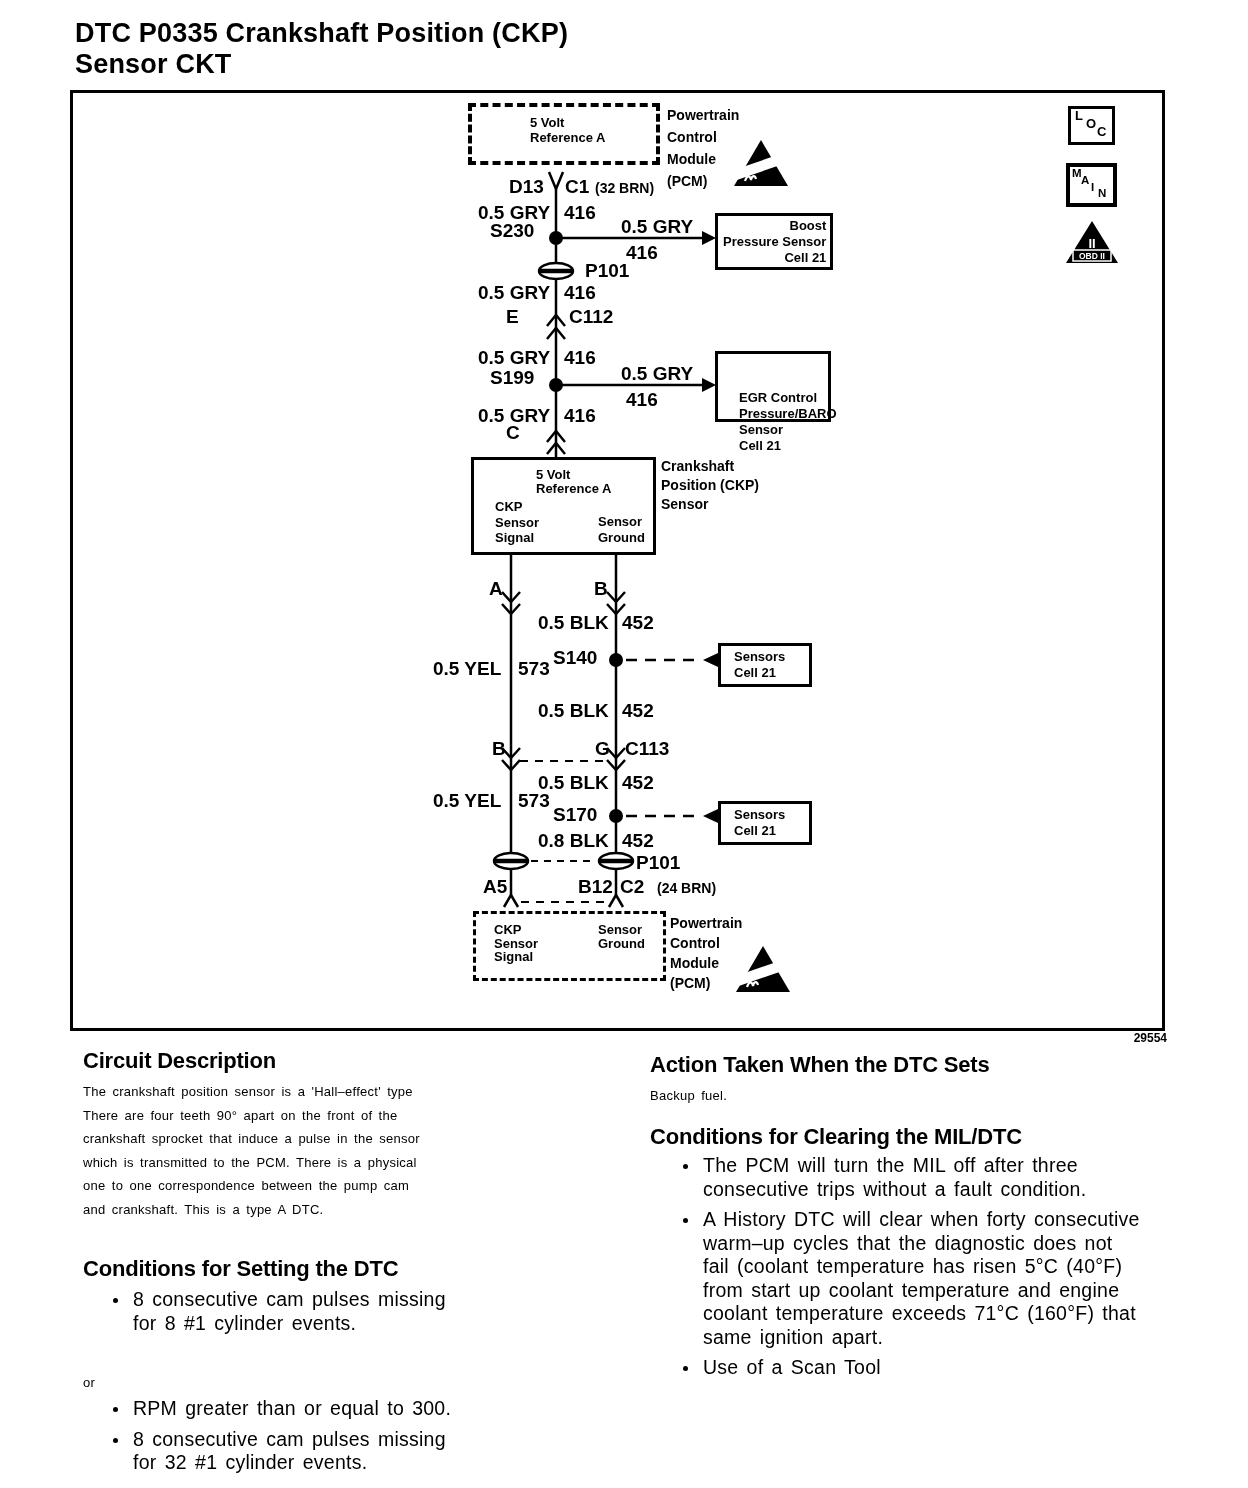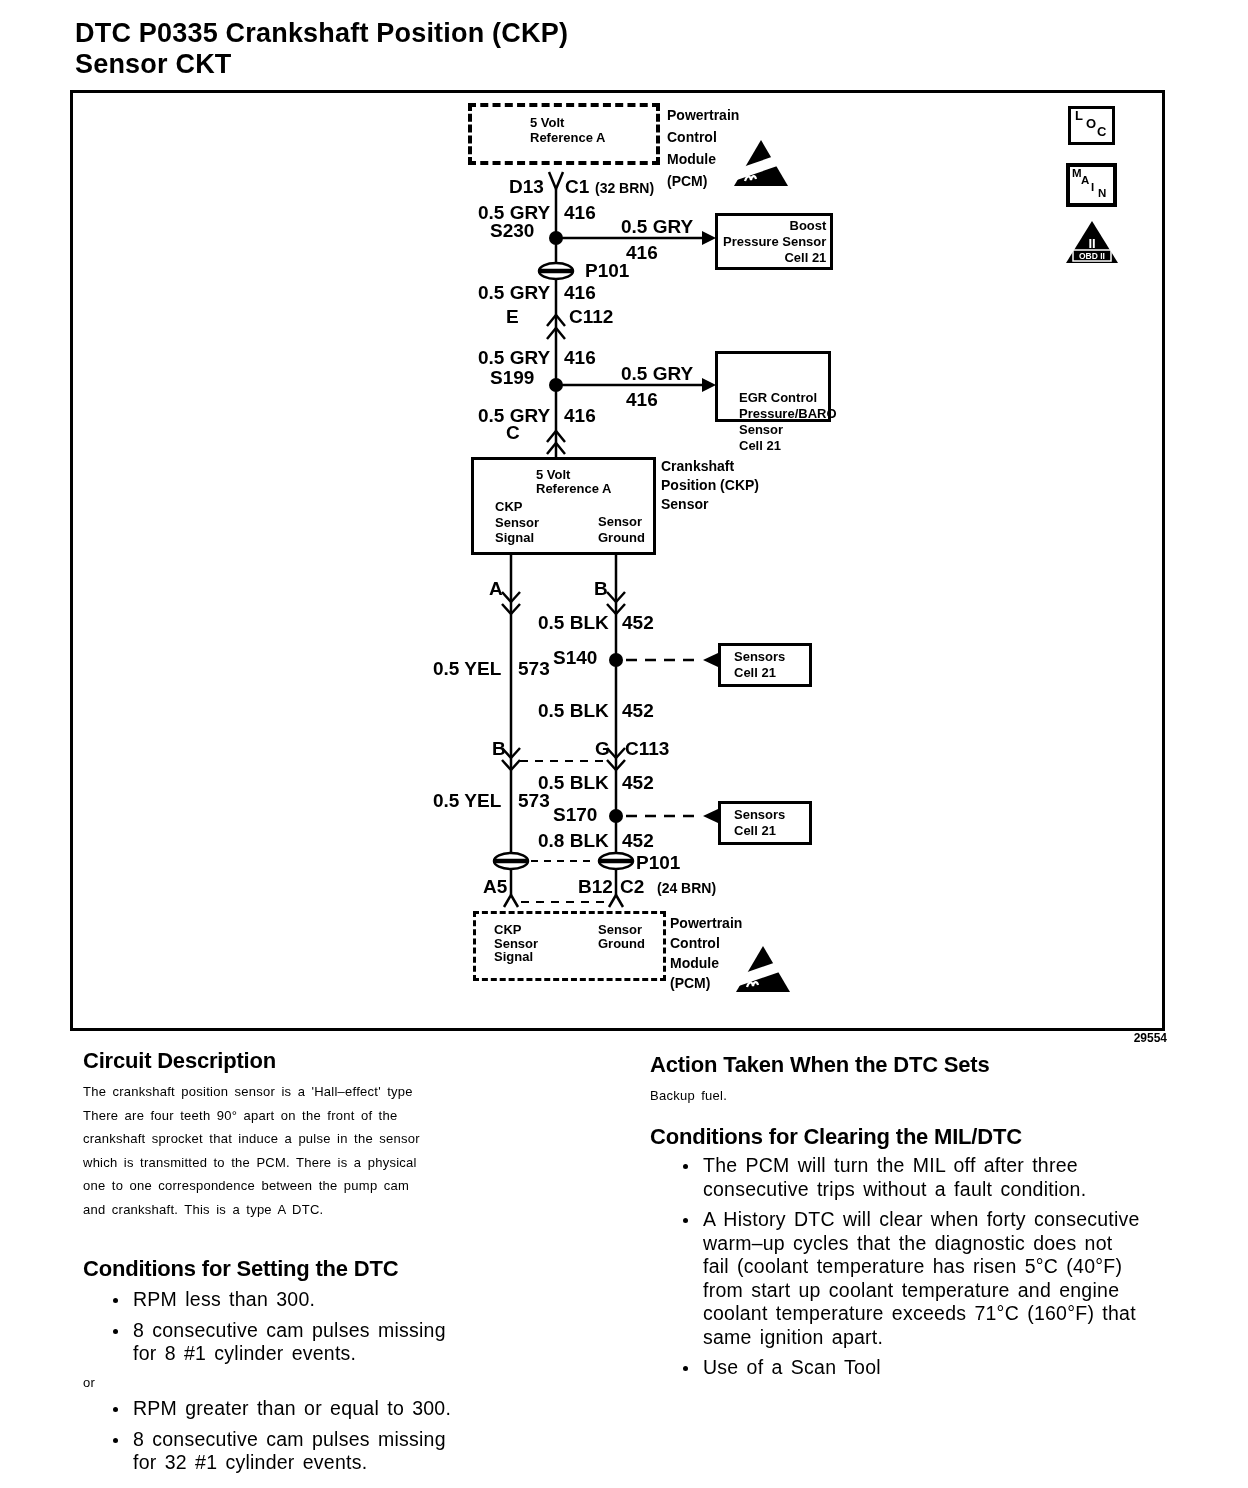--- a/index.html
+++ b/index.html
@@ -280,26 +280,20 @@
     <div>which is transmitted to the PCM. There is a physical</div>
     <div>one to one correspondence between the pump cam</div>
     <div>and crankshaft. This is a type A DTC.</div>
   </div>
 
 <div class="sec-h" style="left:83px;top:1256px;">Conditions for Setting the DTC</div>
 <div class="bgroup" style="left:113px;top:1288px;">
   <div class="brow">
       <span class="bdot"></span>
       <div class="blines">
-        <div>RPM less than 300.</div>
-      </div>
-    </div>
-  <div class="brow">
-      <span class="bdot"></span>
-      <div class="blines">
         <div>8 consecutive cam pulses missing</div>
         <div>for 8 #1 cylinder events.</div>
       </div>
     </div>
 </div>
 <div class="body-lines" style="left:83px;top:1371px;">or</div>
 <div class="bgroup" style="left:113px;top:1397px;">
   <div class="brow">
       <span class="bdot"></span>
       <div class="blines">

